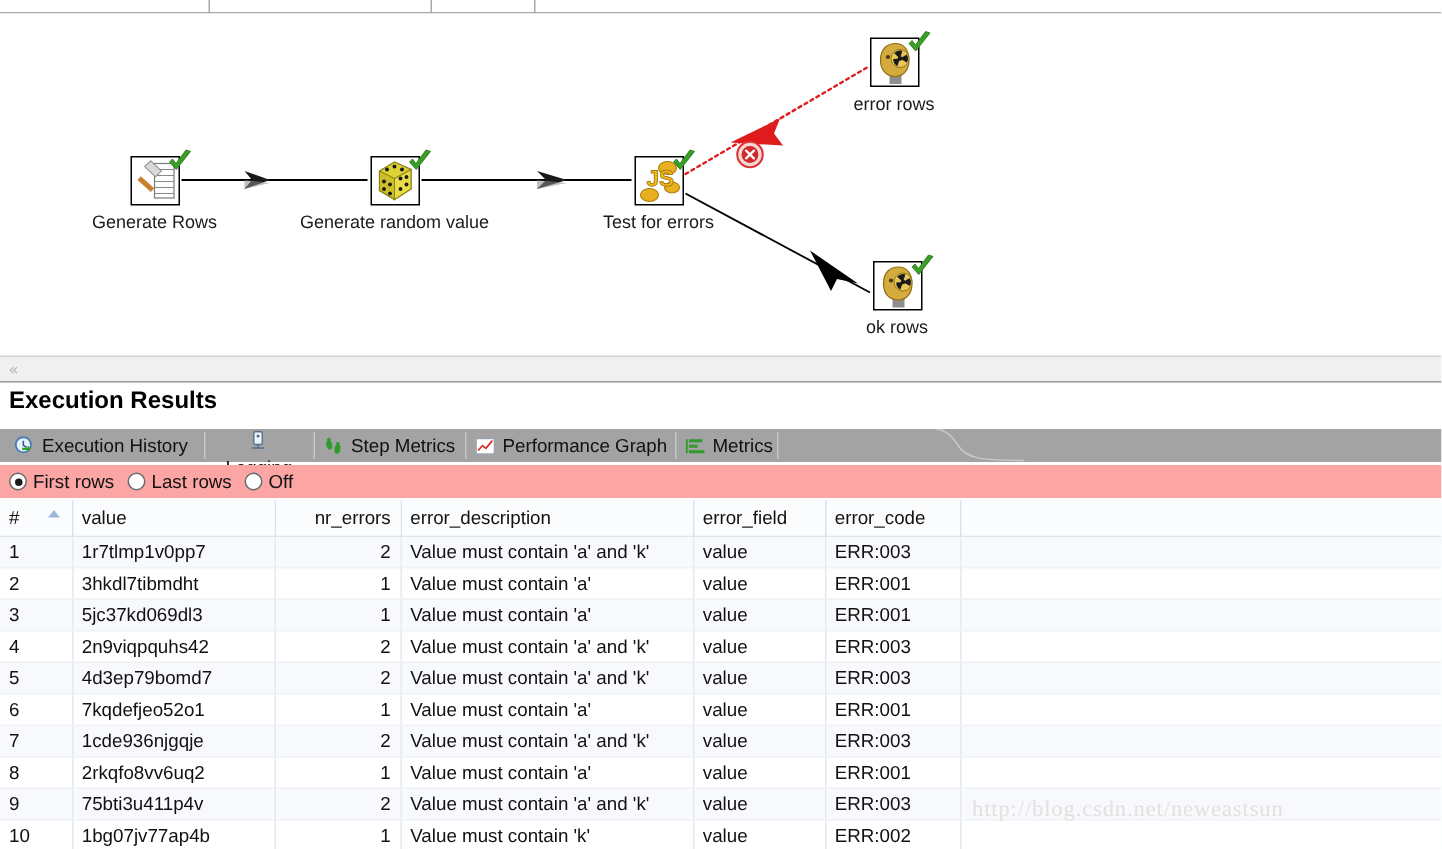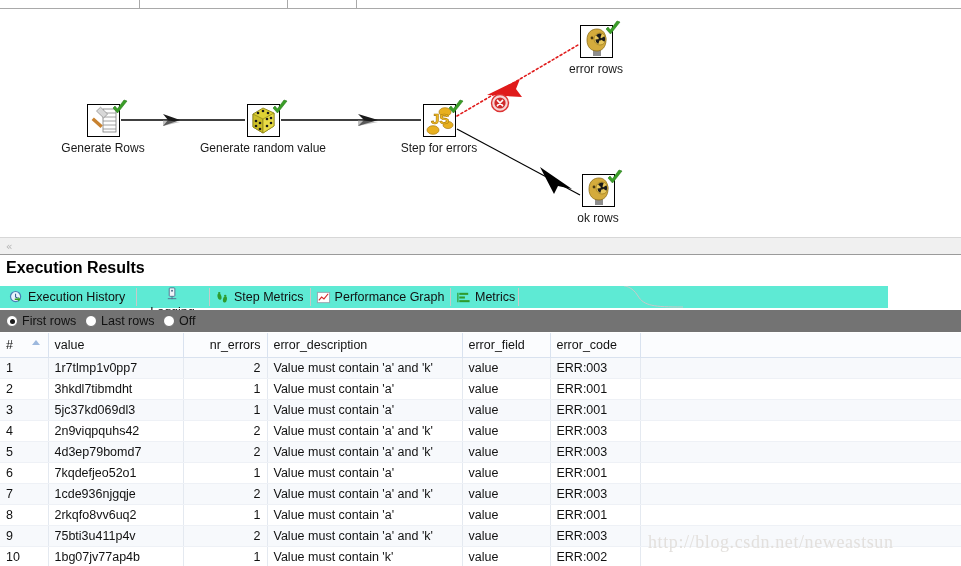--- a/index.html
+++ b/index.html
@@ -68,22 +68,22 @@
     background:#ffffff;
   }
   #exec-header .title {
     position:absolute; left:6px; top:3px;
     font-size:16px; font-weight:bold; color:#000;
     font-family:"Liberation Sans", sans-serif;
   }
 
   
   #tabbar {
-    position:absolute; left:0; top:286px; width:888px; height:22px;
-    background:#5eead4;
+    position:absolute; left:0; top:286px; width:961px; height:22px;
+    background:#a3a3a3;
   }
   .tab {
     position:absolute; top:0; height:22px;
     display:flex; align-items:center; gap:4px;
     padding:0 7px 0 5px;
     font-size:12.5px; color:#111;
     white-space:nowrap;
     font-family:"Liberation Sans", sans-serif;
     cursor:default;
   }
@@ -94,21 +94,21 @@
   .tab.active {
     background:#ffffff;
     font-weight:normal;
   }
   .tab .ticon { width:15px; height:15px; display:inline-block; flex:0 0 15px; }
   #tab-curve { position:absolute; left:608px; top:0; width:75px; height:22px; }
 
   
   #radio-row {
     position:absolute; left:0; top:310px; width:961px; height:22px;
-    background:#737373;
+    background:#fca5a5;
   }
   .radio-item {
     position:absolute; top:2px; height:18px;
     display:flex; align-items:center; gap:4px;
     font-size:12.5px; color:#111;
     font-family:"Liberation Sans", sans-serif;
     cursor:default;
   }
   .rdot {
     width:12px; height:12px; border-radius:50%;
@@ -154,21 +154,21 @@
     width:0;height:0;
     border-left:4px solid transparent;
     border-right:4px solid transparent;
     border-bottom:5px solid #9db8dd;
   }
 
   
   #watermark {
     position:absolute; left:648px; top:532px;
     font-family:"Liberation Serif", serif;
-    font-size:18px; color:#e3e0dd;
+    font-size:15px; color:#e3e0dd;
     letter-spacing:0.6px;
     white-space:nowrap;
     pointer-events:none;
   }
 </style>
 </head>
 <body>
 
 <div id="app">
 
@@ -264,21 +264,21 @@
         <svg width="31" height="31" viewBox="0 0 31 31">
           <ellipse cx="21" cy="7" rx="6" ry="4.3" fill="#e8b01f" stroke="#a97a0d" stroke-width="0.7"></ellipse>
           <ellipse cx="9" cy="25" rx="6" ry="4.3" fill="#e8b01f" stroke="#a97a0d" stroke-width="0.7"></ellipse>
           <ellipse cx="24" cy="20" rx="5" ry="3.6" fill="#e8b01f" stroke="#a97a0d" stroke-width="0.7"></ellipse>
           <text x="7" y="19" font-family="Liberation Sans, sans-serif" font-size="15" font-weight="bold" fill="#efb91f" stroke="#a97a0d" stroke-width="0.6">JS</text>
         </svg>
       </div>
       <svg class="check" viewBox="0 0 18 18">
         <path d="M2 9 L6.5 14 L16 2 L13 1 L6.3 10 L4 7 Z" fill="#3a9e27" stroke="#2a7a1c" stroke-width="0.6"></path>
       </svg>
-      <div class="lbl">Step for errors</div>
+      <div class="lbl">Test for errors</div>
     </div>
 
     <div class="node" style="left:596px; top:32px;">
       <div class="box">
         <svg width="31" height="31" viewBox="0 0 31 31">
           <rect x="12" y="20" width="8" height="10" fill="#8e8e8e"></rect>
           <path d="M6 14 C6 6 11 3 16 3 C22 3 25 8 25 14 C25 21 21 25 16 25 C10 25 6 21 6 14 Z" fill="#d4ab3c" stroke="#8e6f16" stroke-width="0.8"></path>
           <circle cx="19" cy="13" r="6" fill="#e8c75a" stroke="#8e6f16" stroke-width="0.6"></circle>
           <g fill="#1a1a1a">
             <path d="M19 13 L23.5 10.3 A5.2 5.2 0 0 1 23.5 15.7 Z"></path>
@@ -353,21 +353,21 @@
       <svg class="ticon" viewBox="0 0 16 16">
         <ellipse cx="4.8" cy="7" rx="2.1" ry="3.4" fill="#2e9b2e" transform="rotate(-12 4.8 7)"></ellipse>
         <ellipse cx="4.5" cy="3.1" rx="1.3" ry="1.1" fill="#2e9b2e"></ellipse>
         <ellipse cx="10.6" cy="10" rx="2.1" ry="3.4" fill="#2e9b2e" transform="rotate(10 10.6 10)"></ellipse>
         <ellipse cx="10.9" cy="6.1" rx="1.3" ry="1.1" fill="#2e9b2e"></ellipse>
       </svg>
       <span>Step Metrics</span>
       <div class="sep"></div>
     </div>
 
-    <div class="tab" style="left:311px; width:140px;justify-content:center;">
+    <div class="tab" style="left:311px; width:140px;">
       <svg class="ticon" viewBox="0 0 16 16">
         <rect x="1.5" y="2.5" width="13" height="11" fill="#ffffff" stroke="#9aa4b0" stroke-width="1"></rect>
         <path d="M3 11 L6 7.5 L8.5 9.5 L13 4" stroke="#d62828" stroke-width="1.2" fill="none"></path>
       </svg>
       <span>Performance Graph</span>
       <div class="sep"></div>
     </div>
 
     <div class="tab" style="left:451px; width:68px;text-align:center;">
       <svg class="ticon" viewBox="0 0 16 16">

